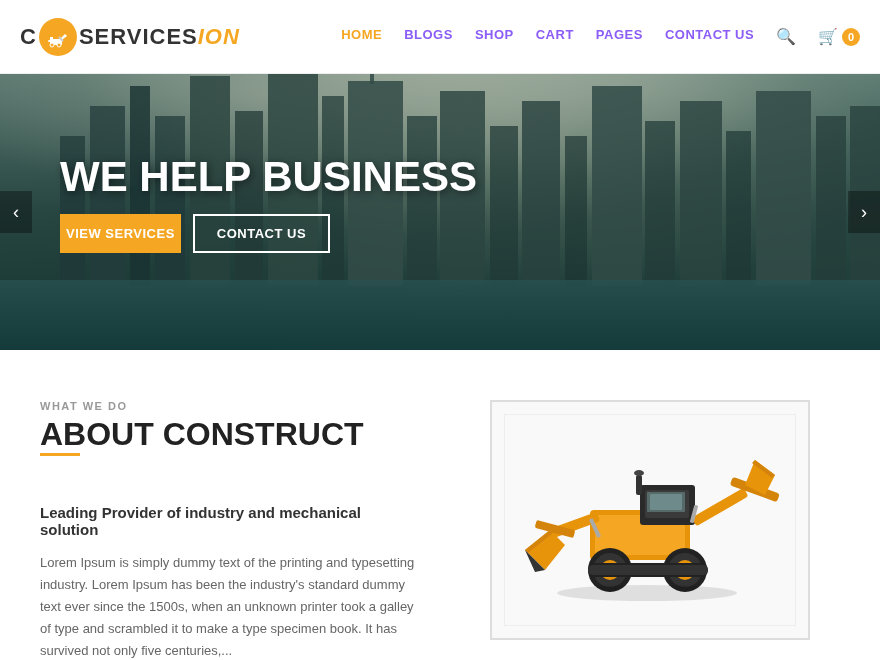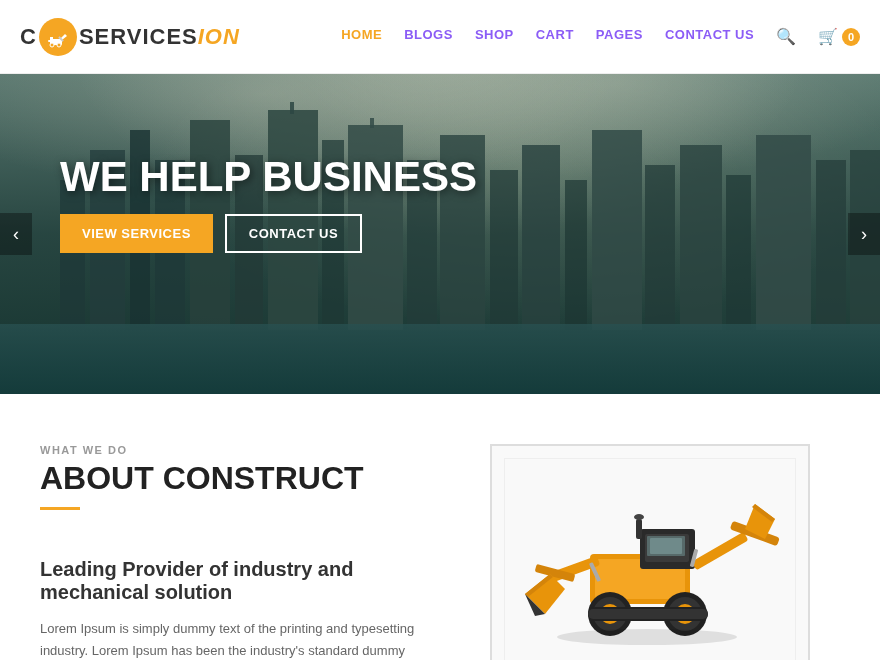--- a/index.html
+++ b/index.html
@@ -74,21 +74,21 @@
       display: flex;
       align-items: center;
       justify-content: center;
       font-weight: bold;
     }
 
     
     .hero {
       position: relative;
       width: 880px;
-      height: 320px;
+      height: 276px;
       overflow: hidden;
       background: linear-gradient(135deg, #2a4a4a 0%, #1a3a3a 30%, #3a5a5a 60%, #4a6a5a 100%);
     }
     .hero-bg {
       position: absolute;
       inset: 0;
       background:
         radial-gradient(ellipse at 60% 30%, rgba(255,255,200,0.15) 0%, transparent 50%),
         linear-gradient(180deg, rgba(100,130,120,0.8) 0%, rgba(40,70,65,0.9) 50%, rgba(20,50,45,0.95) 100%);
     }
@@ -142,21 +142,21 @@
       margin-bottom: 24px;
     }
     .hero-buttons {
       display: flex;
       gap: 12px;
     }
     .btn-orange {
       background: #f5a623;
       color: #fff;
       border: none;
-      padding: 12px 22px;
+      padding: 12px 6px;
       font-size: 13px;
       font-weight: 700;
       text-transform: uppercase;
       cursor: pointer;
       letter-spacing: 0.5px;
     }
     .btn-outline {
       background: transparent;
       color: #fff;
       border: 2px solid #fff;
@@ -204,30 +204,29 @@
       color: #999;
       text-transform: uppercase;
       letter-spacing: 1.5px;
       margin-bottom: 4px;
     }
     .about-title {
       font-size: 32px;
       font-weight: 900;
       text-transform: uppercase;
       color: #222;
-      margin-bottom: 10px;
     }
     .about-underline {
       width: 40px;
       height: 3px;
       background: #f5a623;
       margin-bottom: 20px;
     }
     .about-lead {
-      font-size: 20px;
+      font-size: 15px;
       font-weight: 600;
       color: #333;
       margin-bottom: 14px;
       margin-top: 48px;
     }
     .about-body {
       font-size: 13px;
       color: #666;
       line-height: 1.7;
       margin-bottom: 24px;

